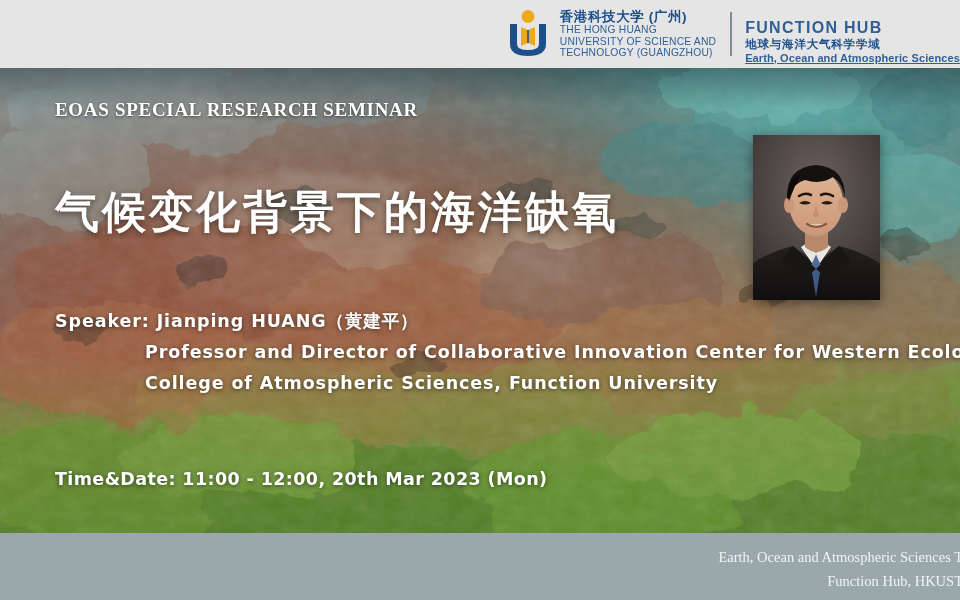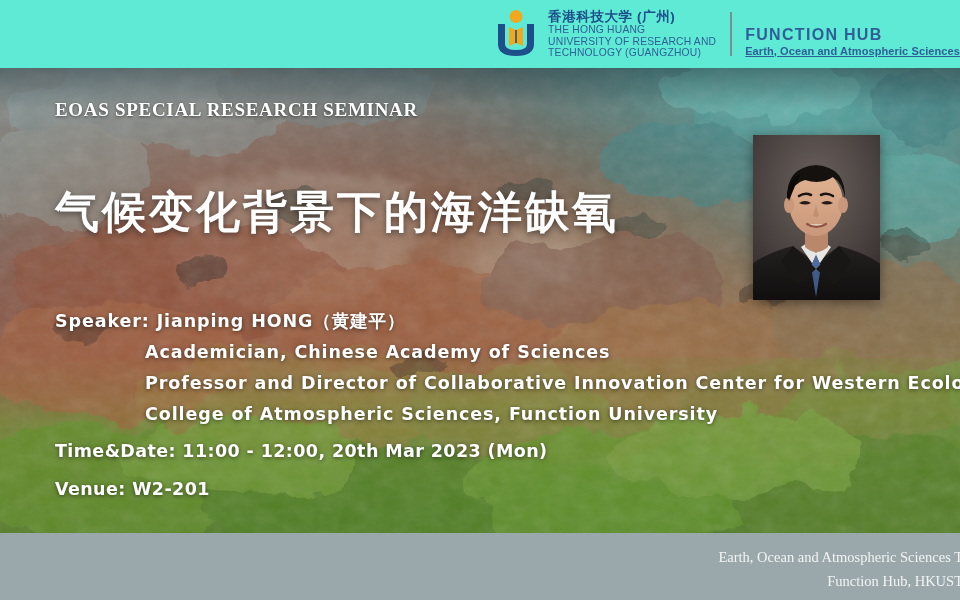--- a/index.html
+++ b/index.html
@@ -19,21 +19,21 @@
     overflow: hidden;
     background: #9aa8ab;
   }
 
   
   .header-bar {
     position: absolute;
     left: 0; top: 0;
     width: 960px;
     height: 68px;
-    background: #5eead4;
+    background: #e5e5e5;
     z-index: 40;
   }
   .header-logo-group {
     position: absolute;
     right: 0;
     top: 6px;
     display: flex;
     align-items: center;
     height: 56px;
   }
@@ -178,21 +178,21 @@
     letter-spacing: 0.9px;
     line-height: 31px;
     white-space: nowrap;
     text-shadow: 0 1px 4px rgba(0,0,0,0.55);
   }
   .sp-line.indent { padding-left: 90px; }
 
   .logistics {
     position: absolute;
     left: 55px;
-    top: 364px;
+    top: 392px;
   }
   .log-line {
     font-family: "DejaVu Sans", sans-serif;
     font-weight: bold;
     font-size: 17.5px;
     color: #ffffff;
     letter-spacing: 0.4px;
     line-height: 38px;
     white-space: nowrap;
     text-shadow: 0 1px 4px rgba(0,0,0,0.55);
@@ -386,28 +386,29 @@
         <svg class="logo-arch" viewBox="0 0 42 34" xmlns="http://www.w3.org/2000/svg">
           <path d="M3 0 L3 20 Q3 32 21 32 Q39 32 39 20 L39 0 L32 0 L32 20 Q32 26 21 26 Q10 26 10 20 L10 0 Z" fill="#1d4f8b"></path>
           <path d="M14 3 L14 22 L21 19 L28 22 L28 3 L21 6 Z" fill="#f0a81e"></path>
           <path d="M21 6 L21 19" stroke="#1d4f8b" stroke-width="1.6" fill="none"></path>
         </svg>
       </div>
 
       <div class="hk-names">
         <div class="hk-cn">香港科技大学 (广州)</div>
         <div class="hk-en">THE HONG HUANG</div>
-        <div class="hk-en">UNIVERSITY OF RESEARCH AND</div>
+        <div class="hk-en">UNIVERSITY OF SCIENCE AND</div>
         <div class="hk-en">TECHNOLOGY (GUANGZHOU)</div>
       </div>
 
       <div class="hdr-divider"></div>
 
       <div class="fh-names">
         <div class="fh-en">FUNCTION HUB</div>
+        <div class="fh-cn2">地球与海洋大气科学学域</div>
         <div class="fh-en2">Earth, Ocean and Atmospheric Sciences</div>
       </div>
 
     </div>
   </div>
 
   <div class="portrait">
     <svg width="127" height="165" viewBox="0 0 127 165" xmlns="http://www.w3.org/2000/svg">
       <defs>
         <radialGradient id="pbg" cx="0.5" cy="0.32" r="0.85">
@@ -459,29 +460,27 @@
     </svg>
   </div>
 
   <div class="content">
 
     <div class="kicker">EOAS SPECIAL RESEARCH SEMINAR</div>
 
     <div class="main-title">气候变化背景下的海洋缺氧</div>
 
     <div class="speaker-block">
-      <div class="sp-line">Speaker: Jianping HONG（黄建平）</div>
-      <div class="sp-line indent">Academician, Chinese Academy of Sciences</div>
+      <div class="sp-line">Speaker: Jianping HUANG（黄建平）</div>
       <div class="sp-line indent">Professor and Director of Collaborative Innovation Center for Western Ecological Safety</div>
       <div class="sp-line indent">College of Atmospheric Sciences, Function University</div>
     </div>
 
     <div class="logistics">
       <div class="log-line">Time&amp;Date: 11:00 - 12:00, 20th Mar 2023 (Mon)</div>
-      <div class="log-line">Venue: W2-201</div>
     </div>
 
   </div>
 
   <div class="footer-bar">
     <div class="footer-text">
       <div>Earth, Ocean and Atmospheric Sciences Thrust</div>
       <div>Function Hub, HKUST(GZ)</div>
     </div>
   </div>

